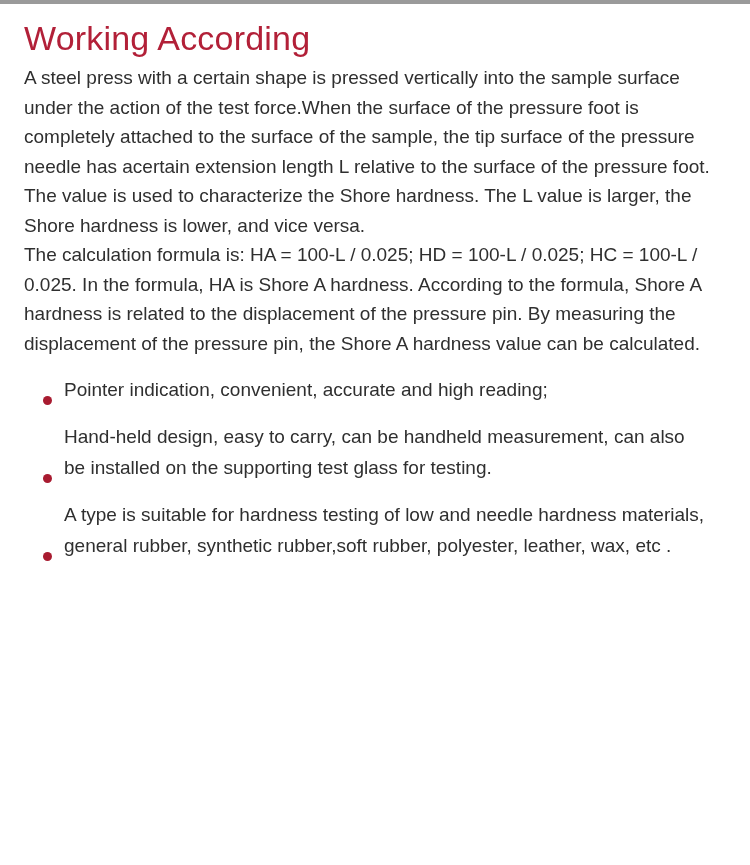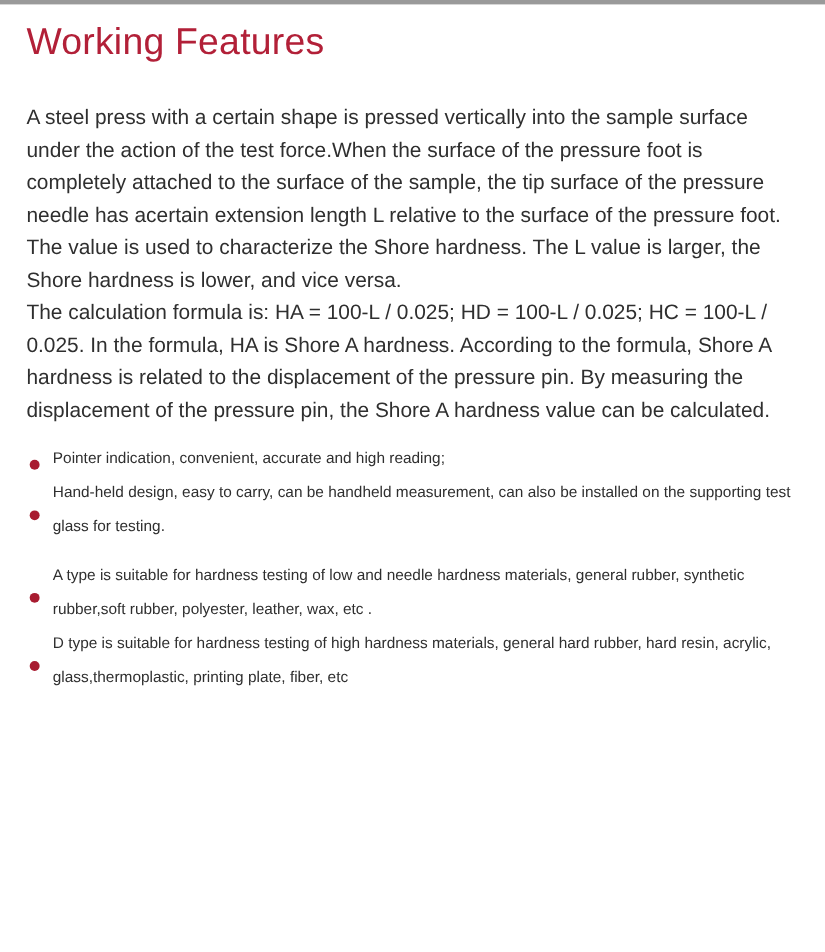--- a/index.html
+++ b/index.html
@@ -29,62 +29,62 @@
     letter-spacing: 0.2px;
     color: #b22038;
     margin: 0;
     line-height: 44px;
   }
   #working-principle-title { margin-top: 12px; }
   #features-title { margin-top: 26px; }
   #applications-title { margin-top: 30px; }
 
   .paragraphs {
-    margin-top: 33px;
+    margin-top: 3px;
   }
   .paragraphs p {
     margin: 0;
     font-size: 19px;
     line-height: 29.5px;
     color: #2f2f2f;
   }
 
   ul.bullet-list {
     list-style: none;
     margin: 13px 0 0 0;
     padding: 0;
   }
   ul.bullet-list li {
     display: flex;
-    align-items: center;
-    font-size: 14px;
+    align-items: flex-end;
+    font-size: 19px;
     line-height: 31px;
     color: #2f2f2f;
-    margin: 0;
+    margin: 16px;
   }
   .bullet {
     flex-shrink: 0;
     width: 9px;
     height: 9px;
     border-radius: 50%;
     background: #a81b30;
     margin: 11px 12px 0 3px;
   }
   .li-text {
     display: block;
   }
 </style>
 </head>
 <body>
 
 <div class="topbar"></div>
 
 <div class="content">
 
-  <h1 class="section-title" id="working-principle-title">Working Features</h1>
+  <h1 class="section-title" id="working-principle-title">Working According</h1>
 
   <div class="paragraphs">
     <p>A steel press with a certain shape is pressed vertically into the sample surface under the action of the test force.When the surface of the pressure foot is completely attached to the surface of the sample, the tip surface of the pressure needle has acertain extension length L relative to the surface of the pressure foot. The value is used to characterize the Shore hardness. The L value is larger, the Shore hardness is lower, and vice versa.</p>
     <p>The calculation formula is: HA = 100-L / 0.025; HD = 100-L / 0.025; HC = 100-L / 0.025. In the formula, HA is Shore A hardness. According to the formula, Shore A hardness is related to the displacement of the pressure pin. By measuring the displacement of the pressure pin, the Shore A hardness value can be calculated.</p>
   </div>
 
 
   <ul class="bullet-list">
     <li>
       <span class="bullet"></span>
@@ -95,19 +95,15 @@
       <span class="li-text">Hand-held design, easy to carry, can be handheld measurement, can also be installed on the supporting test glass for testing.</span>
     </li>
   </ul>
 
 
   <ul class="bullet-list">
     <li>
       <span class="bullet"></span>
       <span class="li-text">A type is suitable for hardness testing of low and needle hardness materials, general rubber, synthetic rubber,soft rubber, polyester, leather, wax, etc .</span>
     </li>
-    <li>
-      <span class="bullet"></span>
-      <span class="li-text">D type is suitable for hardness testing of high hardness materials, general hard rubber, hard resin, acrylic, glass,thermoplastic, printing plate, fiber, etc</span>
-    </li>
   </ul>
 
 </div>
 
 </body></html>

